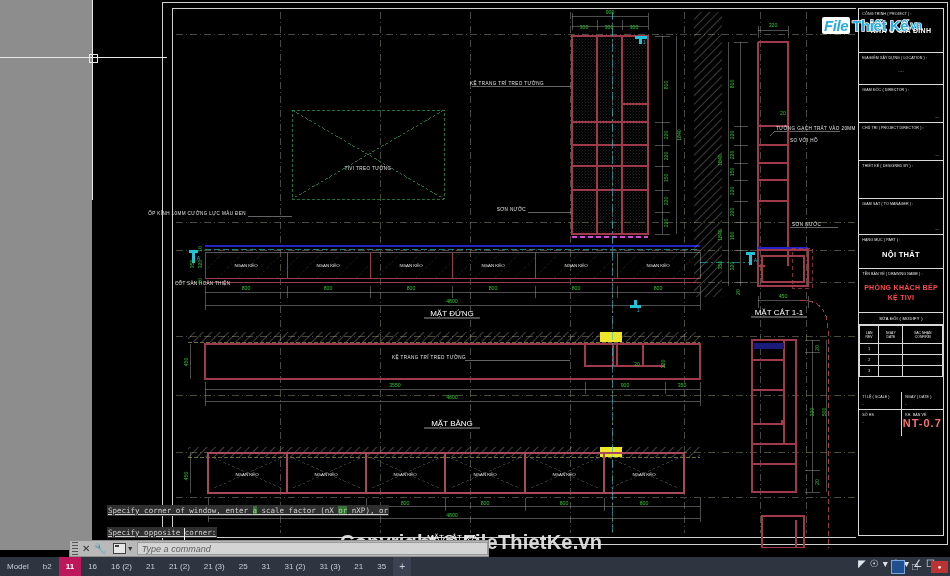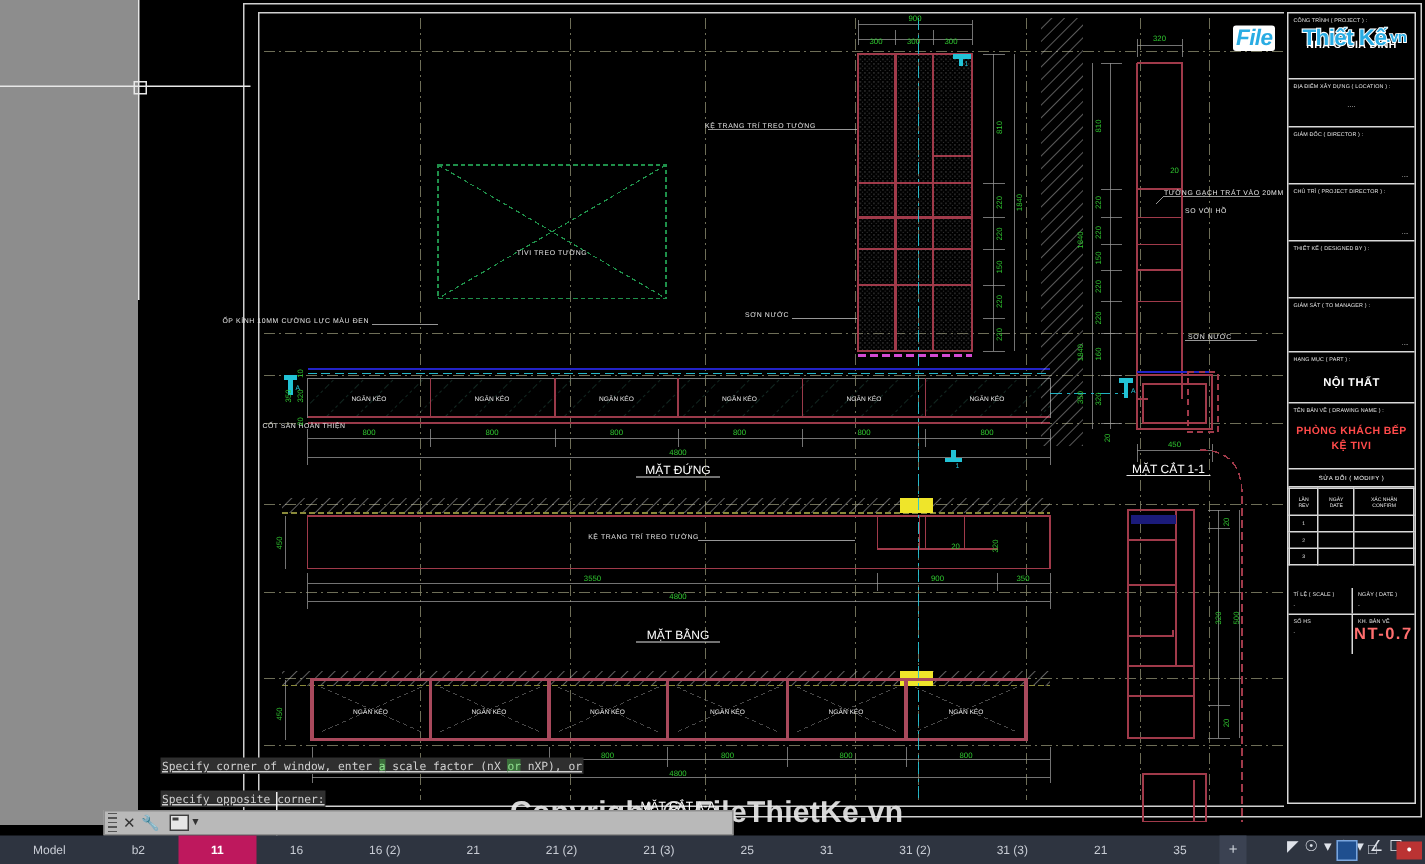--- a/index.html
+++ b/index.html
@@ -35,21 +35,21 @@
   .revtbl td{border:1px solid #d8d8d8;height:8px;text-align:center;line-height:4px;}
   .twocol{display:flex;height:100%;}
   .twocol>div{flex:1;border-right:1px solid #d8d8d8;box-sizing:border-box;}
   .twocol>div:last-child{border-right:none;}
 
   .sheetno{color:#ff6e6e;font-size:11px;font-weight:bold;text-align:center;letter-spacing:1px;}
 
   
   .logo{position:absolute;left:822px;top:16px;height:19px;display:flex;align-items:center;
         font-weight:bold;font-size:15px;letter-spacing:-.4px;}
-  .logo .fil{background:#fff;color:#29ace3;padding:0 2px;border-radius:2px;margin-right:18px;
+  .logo .fil{background:#fff;color:#29ace3;padding:0 2px;border-radius:2px;margin-right:2px;
              font-style:italic;}
   .logo .tk{color:#29ace3;-webkit-text-stroke:1.4px #ffffff;paint-order:stroke fill;}
   .logo .vn{color:#29ace3;font-size:10px;-webkit-text-stroke:1.2px #ffffff;paint-order:stroke fill;}
 
   
   .watermark{position:absolute;left:340px;top:531px;font-size:20px;font-weight:bold;color:#e9e9e9;
              opacity:.92;letter-spacing:.2px;white-space:nowrap;}
 
   
   .cmdhist{position:absolute;left:107px;top:505px;width:310px;font-family:"DejaVu Sans Mono",monospace;
@@ -66,21 +66,21 @@
   .cmd-ic:after{content:"";position:absolute;left:1px;top:1px;width:4px;height:2px;background:#3f3f3f;}
   .cmd-caret{color:#333;font-size:7px;margin:0 3px 0 1px;}
   .cmd-input{flex:1;height:13px;background:#d4d4d4;border:1px solid #9a9a9a;box-sizing:border-box;
              color:#5c5c5c;font-style:italic;font-size:9px;line-height:12px;padding-left:4px;
              font-family:"Liberation Sans",sans-serif;}
   .cmd-cursor{position:absolute;left:184px;top:528px;width:1px;height:48px;background:#efefef;}
 
   
   .statusbar{position:absolute;left:0;top:557px;width:950px;height:19px;background:#2e3440;
              display:flex;align-items:center;}
-  .tab{color:#c8ccd4;font-size:8px;padding:0 22px;line-height:19px;white-space:nowrap;}
+  .tab{color:#c8ccd4;font-size:8px;padding:0 7px;line-height:19px;white-space:nowrap;}
   .tab.active{color:#fff;font-weight:bold;background:#be185d;}
   .tab.plus{color:#cfd4dc;font-size:10px;background:#3b4252;padding:0 6px;}
 
   
   .sb-right{position:absolute;right:2px;top:557px;height:19px;display:flex;align-items:center;gap:7px;}
   .sb-ic{width:12px;height:12px;position:relative;}
   .sb-blue{background:#1f4f8f;border:1px solid #7aa6dd;}
   .sb-red{background:#b33; width:17px;height:12px;color:#fff;font-size:6px;text-align:center;line-height:12px;}
 
   
@@ -559,20 +559,21 @@
     <div>Specify opposite corner:</div>
   </div>
   <div class="cmd-cursor"></div>
 
   <div class="cmdline">
     <div class="cmd-grip"></div>
     <div class="cmd-x">✕</div>
     <div class="cmd-wr">🔧</div>
     <div class="cmd-ic"></div>
     <div class="cmd-caret">▼</div>
+    <div class="cmd-input" placeholder="Type a command">Type a command</div>
   </div>
 
   <div class="statusbar">
     <div class="tab">Model</div>
     <div class="tab">b2</div>
     <div class="tab active">11</div>
     <div class="tab">16</div>
     <div class="tab">16 (2)</div>
     <div class="tab">21</div>
     <div class="tab">21 (2)</div>

